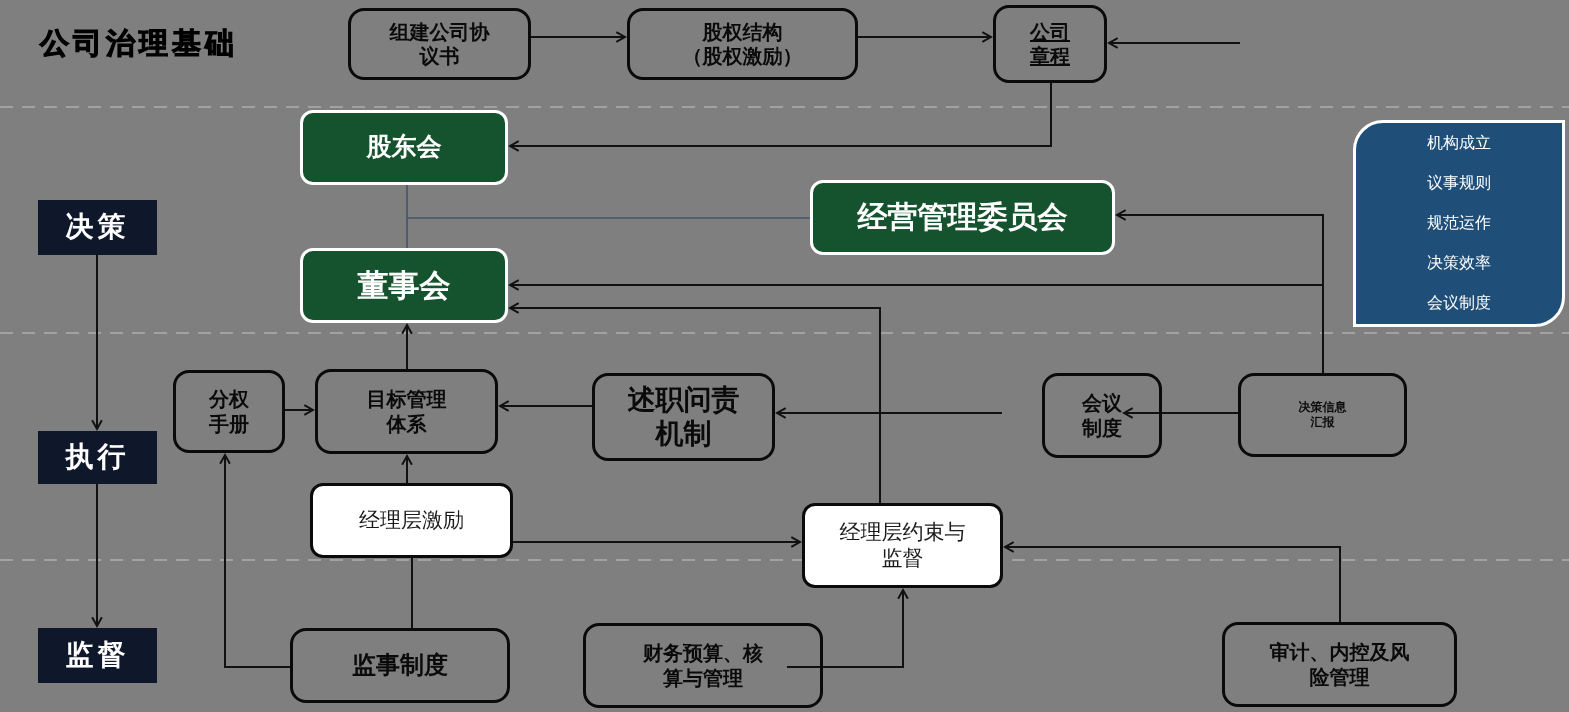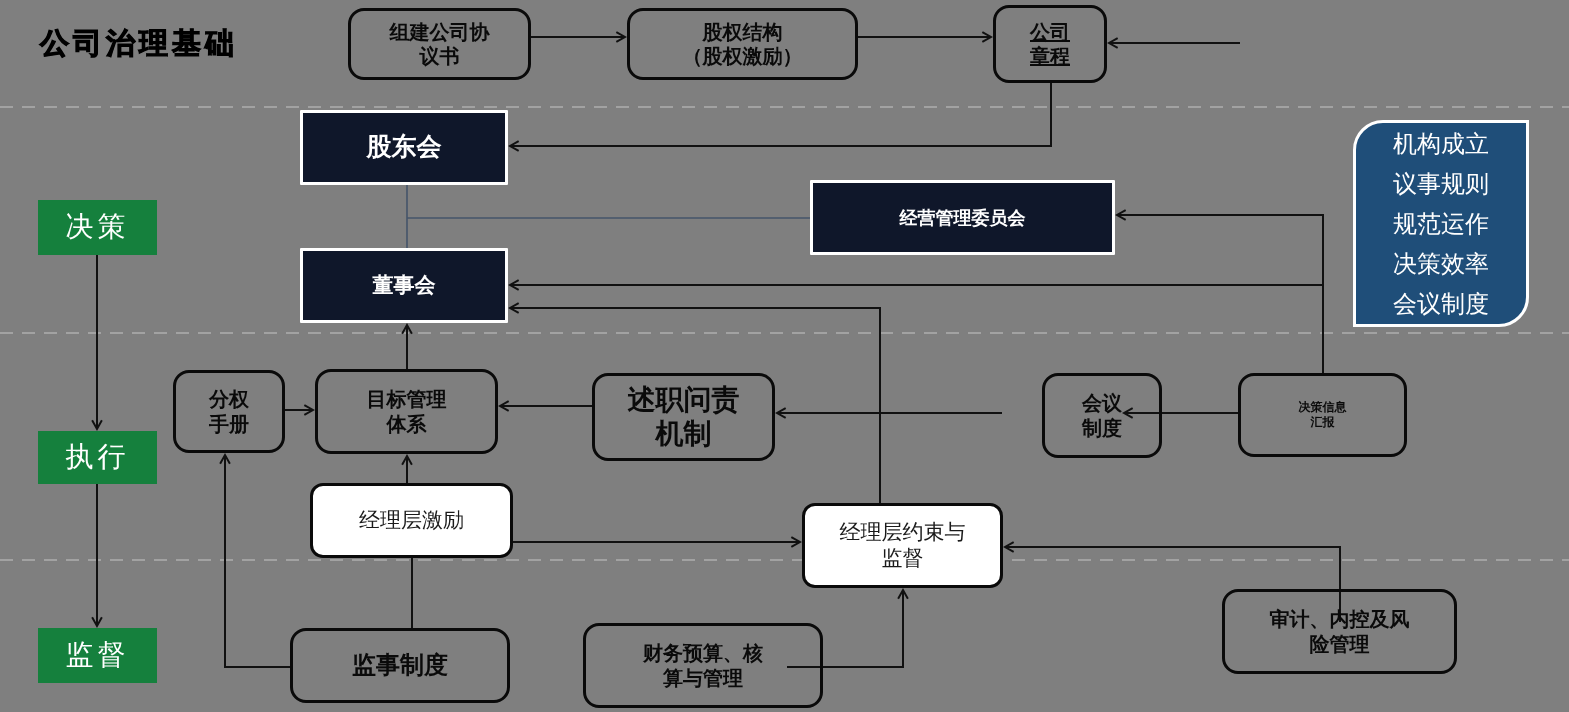--- a/index.html
+++ b/index.html
@@ -12,30 +12,30 @@
   #nodes{position:absolute;left:0;top:0;width:100%;height:100%;z-index:2;}
   .node{
     position:absolute;display:flex;align-items:center;justify-content:center;
     text-align:center;white-space:pre-line;line-height:1.22;box-sizing:border-box;
   }
   .node.gray{
     background:transparent;border:3px solid #0a0a0a;border-radius:16px;
     color:#0a0a0a;font-weight:bold;
   }
   .node.blue{
-    background:#0f172a;border:3px solid #ffffff;border-radius:1px;
+    background:#14532d;border:3px solid #ffffff;border-radius:13px;
     color:#ffffff;font-weight:bold;
   }
   .node.white{
     background:#ffffff;border:3px solid #0a0a0a;border-radius:13px;
     color:#1a1a1a;font-weight:normal;
   }
   .node.band{
-    background:#15803d;border:none;border-radius:0;
-    color:#ffffff;font-weight:normal;letter-spacing:4px;
+    background:#0f172a;border:none;border-radius:0;
+    color:#ffffff;font-weight:bold;letter-spacing:4px;
   }
   .node.info{
     background:#1f4e79;border:3px solid #ffffff;
     border-radius:30px 0 30px 0;
     color:#ffffff;font-weight:normal;line-height:40px;
   }
   .title{
     position:absolute;z-index:2;color:#000;font-weight:bold;
     font-size:29px;letter-spacing:4px;
     -webkit-text-stroke:1px #000;
@@ -79,23 +79,23 @@
     </svg>
   <div class="title" style="left:40px;top:24px;">公司治理基础</div>
   <div id="nodes">
       <div class="node gray" style="left: 348px; top: 8px; width: 183px; height: 72px; font-size: 20px;">组建公司协
 议书</div>
       <div class="node gray" style="left: 627px; top: 8px; width: 231px; height: 72px; font-size: 20px;">股权结构
 （股权激励）</div>
       <div class="node gray" style="left: 993px; top: 5px; width: 114px; height: 78px; font-size: 20px; text-decoration: underline;">公司
 章程</div>
       <div class="node blue" style="left: 300px; top: 110px; width: 208px; height: 75px; font-size: 25px;">股东会</div>
-      <div class="node blue" style="left: 300px; top: 248px; width: 208px; height: 75px; font-size: 21px;">董事会</div>
-      <div class="node blue" style="left: 810px; top: 180px; width: 305px; height: 75px; font-size: 18px;">经营管理委员会</div>
-      <div class="node info" style="left: 1353px; top: 120px; width: 176px; height: 207px; font-size: 24px;">机构成立
+      <div class="node blue" style="left: 300px; top: 248px; width: 208px; height: 75px; font-size: 31px;">董事会</div>
+      <div class="node blue" style="left: 810px; top: 180px; width: 305px; height: 75px; font-size: 30px;">经营管理委员会</div>
+      <div class="node info" style="left: 1353px; top: 120px; width: 212px; height: 207px; font-size: 16px; font-family: Liberation Mono, monospace;">机构成立
 议事规则
 规范运作
 决策效率
 会议制度</div>
       <div class="node band" style="left: 38px; top: 200px; width: 119px; height: 55px; font-size: 28px;">决策</div>
       <div class="node band" style="left: 38px; top: 431px; width: 119px; height: 53px; font-size: 28px;">执行</div>
       <div class="node band" style="left: 38px; top: 628px; width: 119px; height: 55px; font-size: 28px;">监督</div>
       <div class="node gray" style="left: 173px; top: 370px; width: 112px; height: 83px; font-size: 20px;">分权
 手册</div>
       <div class="node gray" style="left: 315px; top: 369px; width: 183px; height: 85px; font-size: 20px;">目标管理
@@ -105,16 +105,16 @@
       <div class="node gray" style="left: 1002px; top: 373px; width: 120px; height: 85px; font-size: 20px; margin-left: 40px;">会议
 制度</div>
       <div class="node gray" style="left: 1238px; top: 373px; width: 169px; height: 84px; font-size: 12px;">决策信息
 汇报</div>
       <div class="node white" style="left: 310px; top: 483px; width: 203px; height: 75px; font-size: 21px;">经理层激励</div>
       <div class="node white" style="left: 802px; top: 503px; width: 201px; height: 85px; font-size: 21px;">经理层约束与
 监督</div>
       <div class="node gray" style="left: 290px; top: 628px; width: 220px; height: 75px; font-size: 24px;">监事制度</div>
       <div class="node gray" style="left: 583px; top: 623px; width: 240px; height: 85px; font-size: 20px;">财务预算、核
 算与管理</div>
-      <div class="node gray" style="left: 1222px; top: 589px; width: 235px; height: 85px; font-size: 20px;">审计、内控及风
+      <div class="node gray" style="left: 1222px; top: 622px; width: 235px; height: 85px; font-size: 20px;">审计、内控及风
 险管理</div>
     </div>
 </div>
 
 </body></html>

